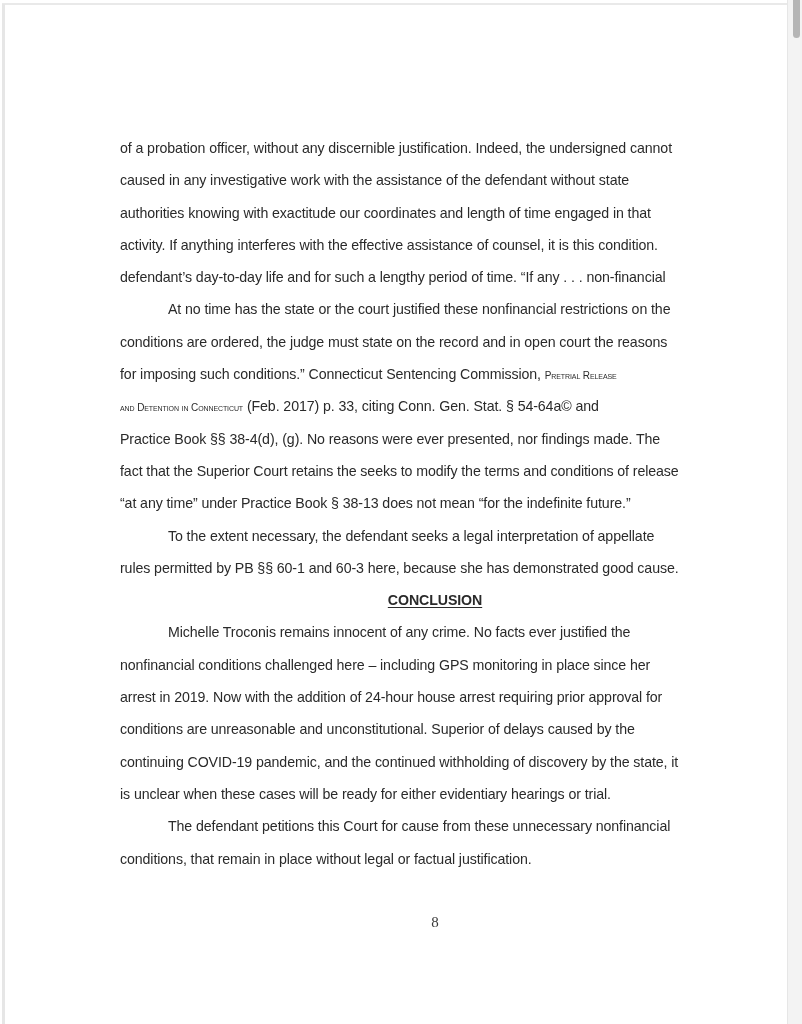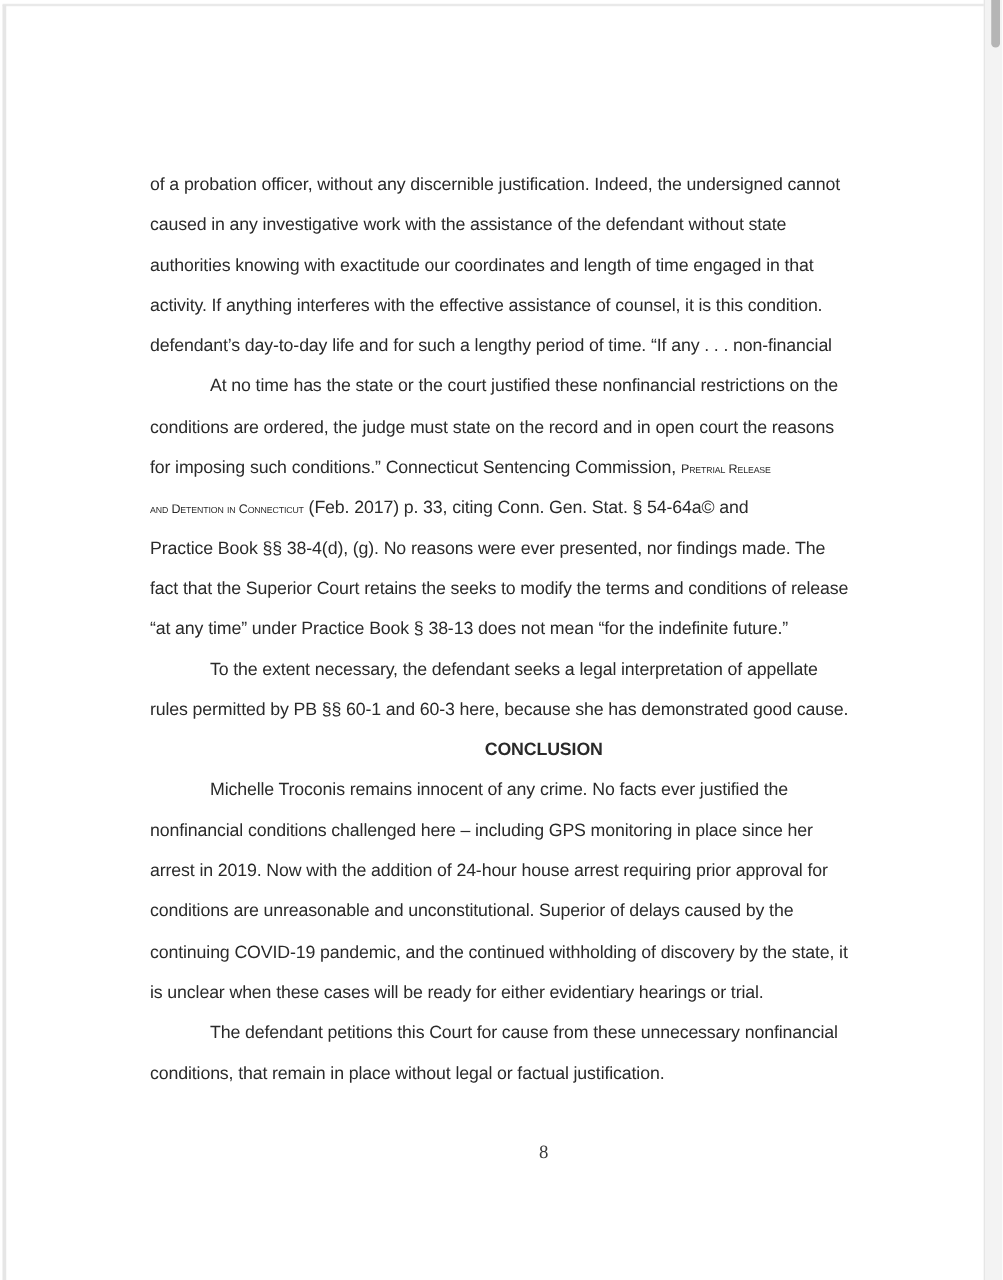--- a/index.html
+++ b/index.html
@@ -66,20 +66,21 @@
     .indent {
       padding-left: 48px;
     }
     .sc {
       font-variant: small-caps;
       font-size: 10px;
     }
     .heading {
       text-align: center;
       font-weight: bold;
+      text-decoration: underline;
       text-underline-offset: 2px;
       height: 32.3px;
       padding-left: 8px;
     }
     .page-number {
       position: absolute;
       left: 0; top: 914px;
       width: 870px;
       text-align: center;
       font-family: "Liberation Serif", serif;

